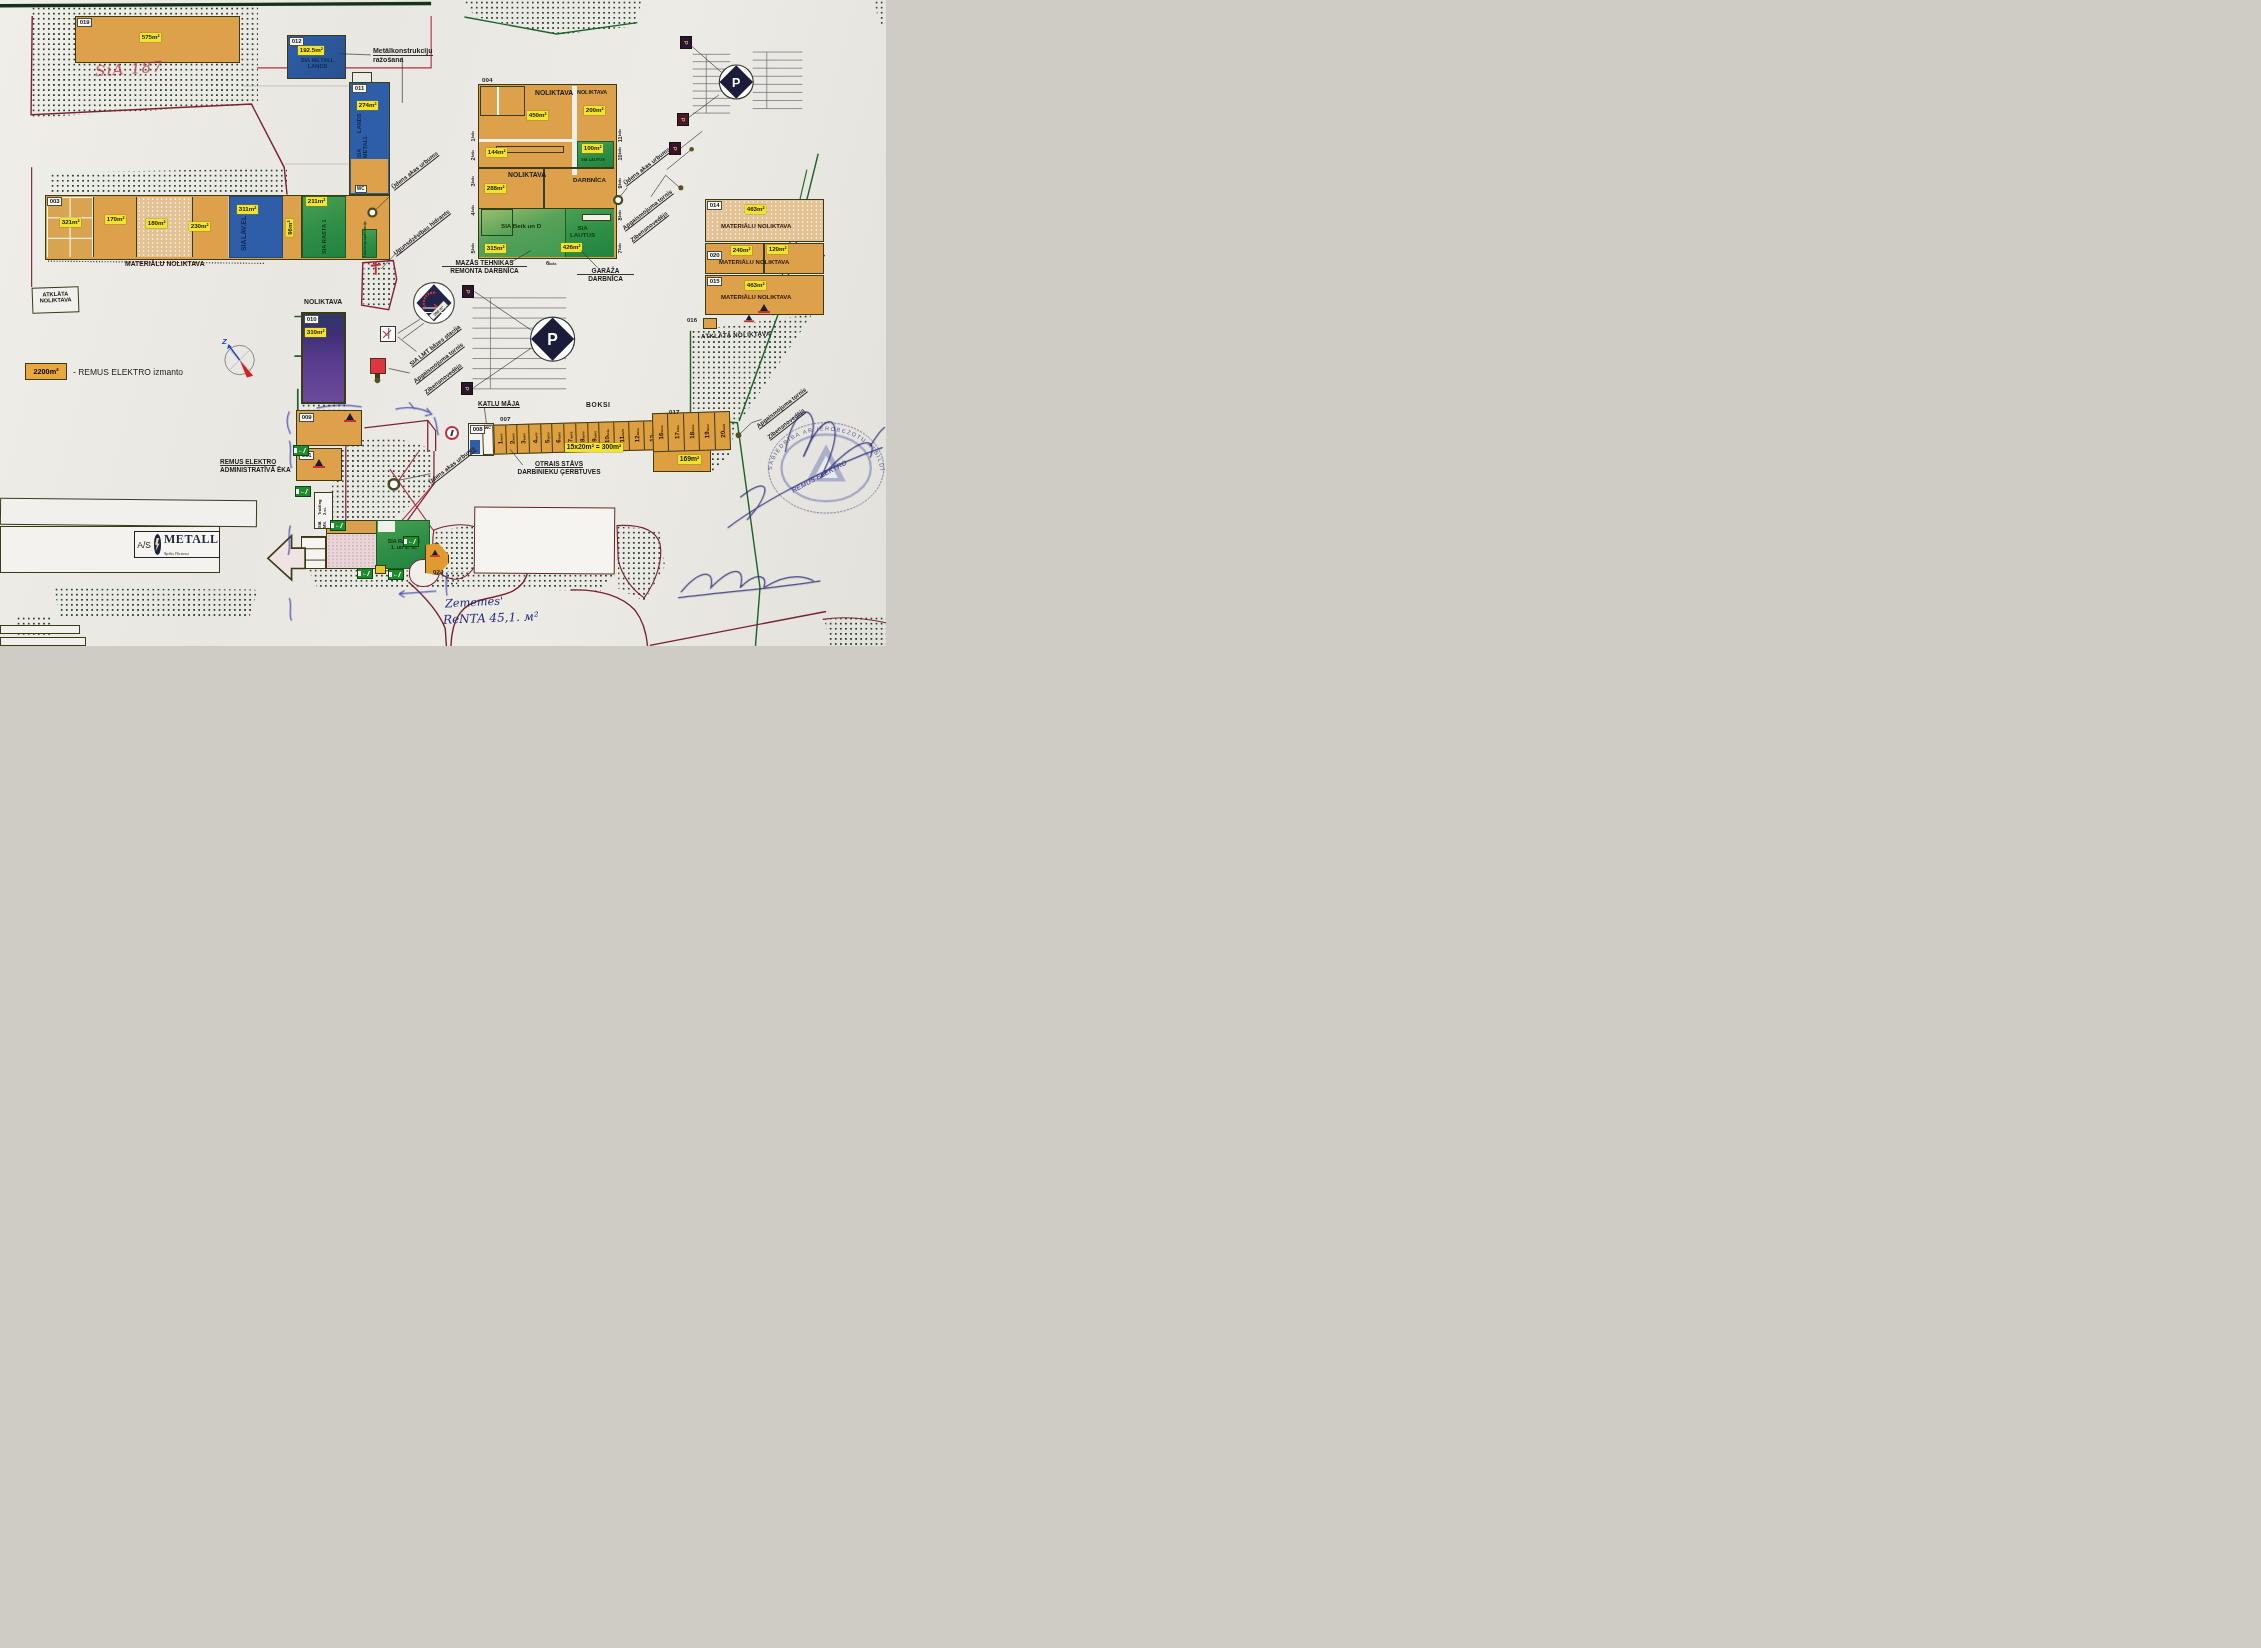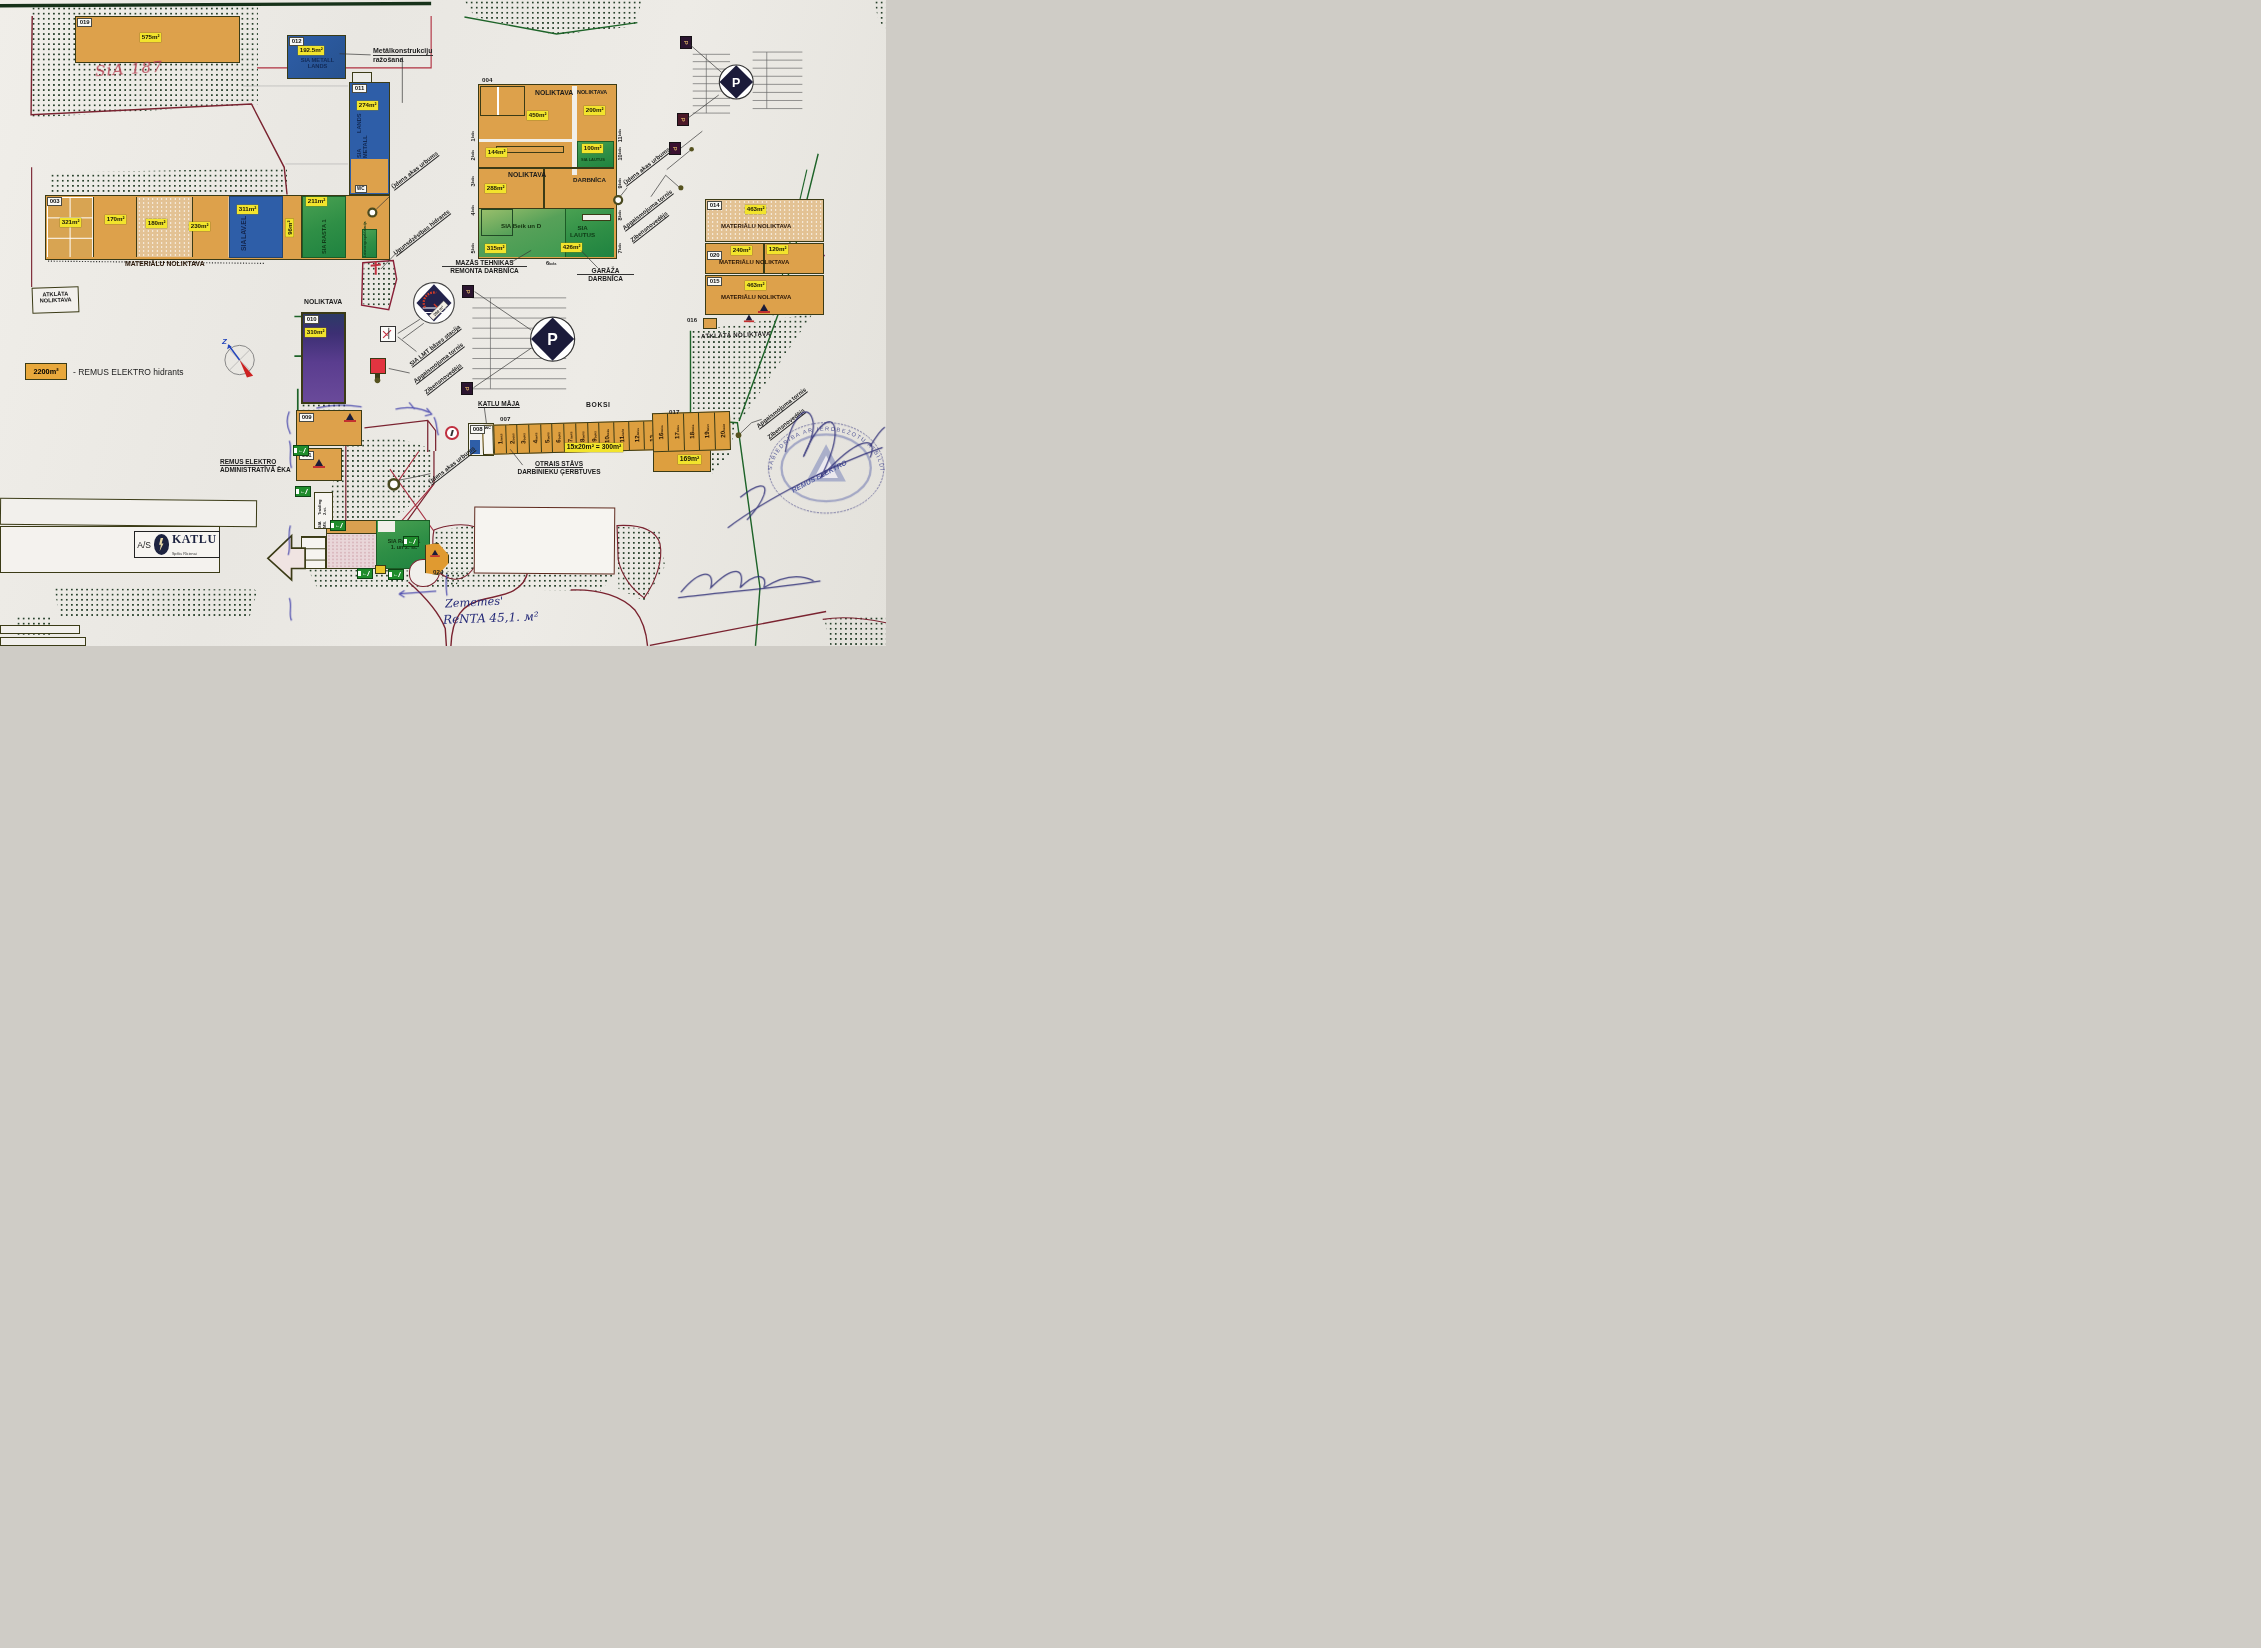--- a/index.html
+++ b/index.html
@@ -265,21 +265,21 @@
       <div>NOLIKTAVA</div>
   </div>
 
   <div class="lbl" style="left:304px;top:298px;font-size:6.8px">NOLIKTAVA</div>
   <div class="bld" style="left:301px;top:312px;width:45px;height:92px;border-width:2.3px;
        background:linear-gradient(180deg,#2c3a66 0%,#3c2f73 22%,#5a3d8f 55%,#6a4a9a 100%);z-index:10"></div>
   <div class="tag" style="left:304px;top:315px">010</div>
   <div class="chip" style="left:305px;top:328px">310m²</div>
 
   <div class="abs" style="left:25px;top:363px;width:42px;height:17px;background:#e8a83c;border:1.4px solid #3b3b16;font-weight:bold;font-size:7.3px;display:flex;align-items:center;justify-content:center;z-index:40">2200m²</div>
-  <div class="lbl" style="left:73px;top:367px;font-size:8.5px;font-weight:normal;color:#222">- REMUS ELEKTRO hidrants</div>
+  <div class="lbl" style="left:73px;top:367px;font-size:8.5px;font-weight:normal;color:#222">- REMUS ELEKTRO izmanto</div>
 
   <div class="abs" style="left:370px;top:358px;width:16px;height:16px;background:#e23440;border:1.7px solid #3b3b16;z-index:30"></div>
   <div class="abs" style="left:375px;top:374px;width:4.5px;height:5.1px;background:#3b3b16;z-index:30"></div>
   <div class="abs" style="left:380px;top:326px;width:16px;height:16px;background:#fcfcfa;border:1.4px solid #333;z-index:30"></div>
 
   <div class="diag" style="left:394px;top:184px">Ūdens akas urbums</div>
   <div class="diag" style="left:396px;top:250px">Ugunsdzēsības hidrants</div>
   <div class="diag" style="left:412px;top:361px">SIA LMT bāzes stacija</div>
   <div class="diag" style="left:416px;top:378px">Apgaismojuma tornis</div>
   <div class="diag" style="left:427px;top:389px">Zibensnovedējs</div>
@@ -463,21 +463,21 @@
   </svg>
 
   <div class="abs" style="left:0;top:499px;width:257px;height:27px;background:#f2f0ec;border:1.7px solid #3b3b16;transform:rotate(.6deg);z-index:12"></div>
   <div class="abs" style="left:0;top:526px;width:220px;height:47px;background:#f4f2ee;border:1.7px solid #3b3b16;z-index:13"></div>
   <div class="abs" style="left:134px;top:531px;width:86px;height:27px;border:1.1px solid #222;background:#f7f5f1;z-index:14;display:flex;align-items:center;gap:2.8px;padding:1.1px 2.3px">
     <span class="lbl" style="position:static;font-weight:normal;font-size:8.5px;color:#222">A/S</span>
     <span style="width:16px;height:20.4px;background:#1d2340;border-radius:50%;display:inline-flex;align-items:center;justify-content:center">
       <span style="display:block;width:7.3px;height:13.6px;background:#e8d9a8;clip-path:polygon(40% 0,75% 0,52% 42%,78% 42%,25% 100%,42% 52%,18% 52%)"></span>
     </span>
     <span style="display:inline-block">
-      <span class="lbl" style="position:static;font-family:'Liberation Serif',serif;font-size:12px;color:#1d2340;letter-spacing:0.6px">KATLU</span><br>
+      <span class="lbl" style="position:static;font-family:'Liberation Serif',serif;font-size:12px;color:#1d2340;letter-spacing:0.6px">METALL</span><br>
       <span style="font-size:3.7px;color:#333">Spēks Rīcienai</span>
     </span>
   </div>
   <div class="abs" style="left:0;top:625px;width:80px;height:9px;background:#f2f0ec;border:1.1px solid #3b3b16;z-index:12"></div>
   <div class="abs" style="left:0;top:637px;width:86px;height:9px;background:#f2f0ec;border:1.1px solid #3b3b16;z-index:12"></div>
 
   <div class="hand" style="left:445px;top:596px;font-size:11.3px;transform:rotate(-3deg)">Zememes'</div>
   <div class="hand" style="left:443px;top:611px;font-size:12px;transform:rotate(-2deg)">ReNTA 45,1. м²</div>
 
   <svg class="layer" width="886" height="646" style="z-index:70" viewBox="0 0 1568 1143">

